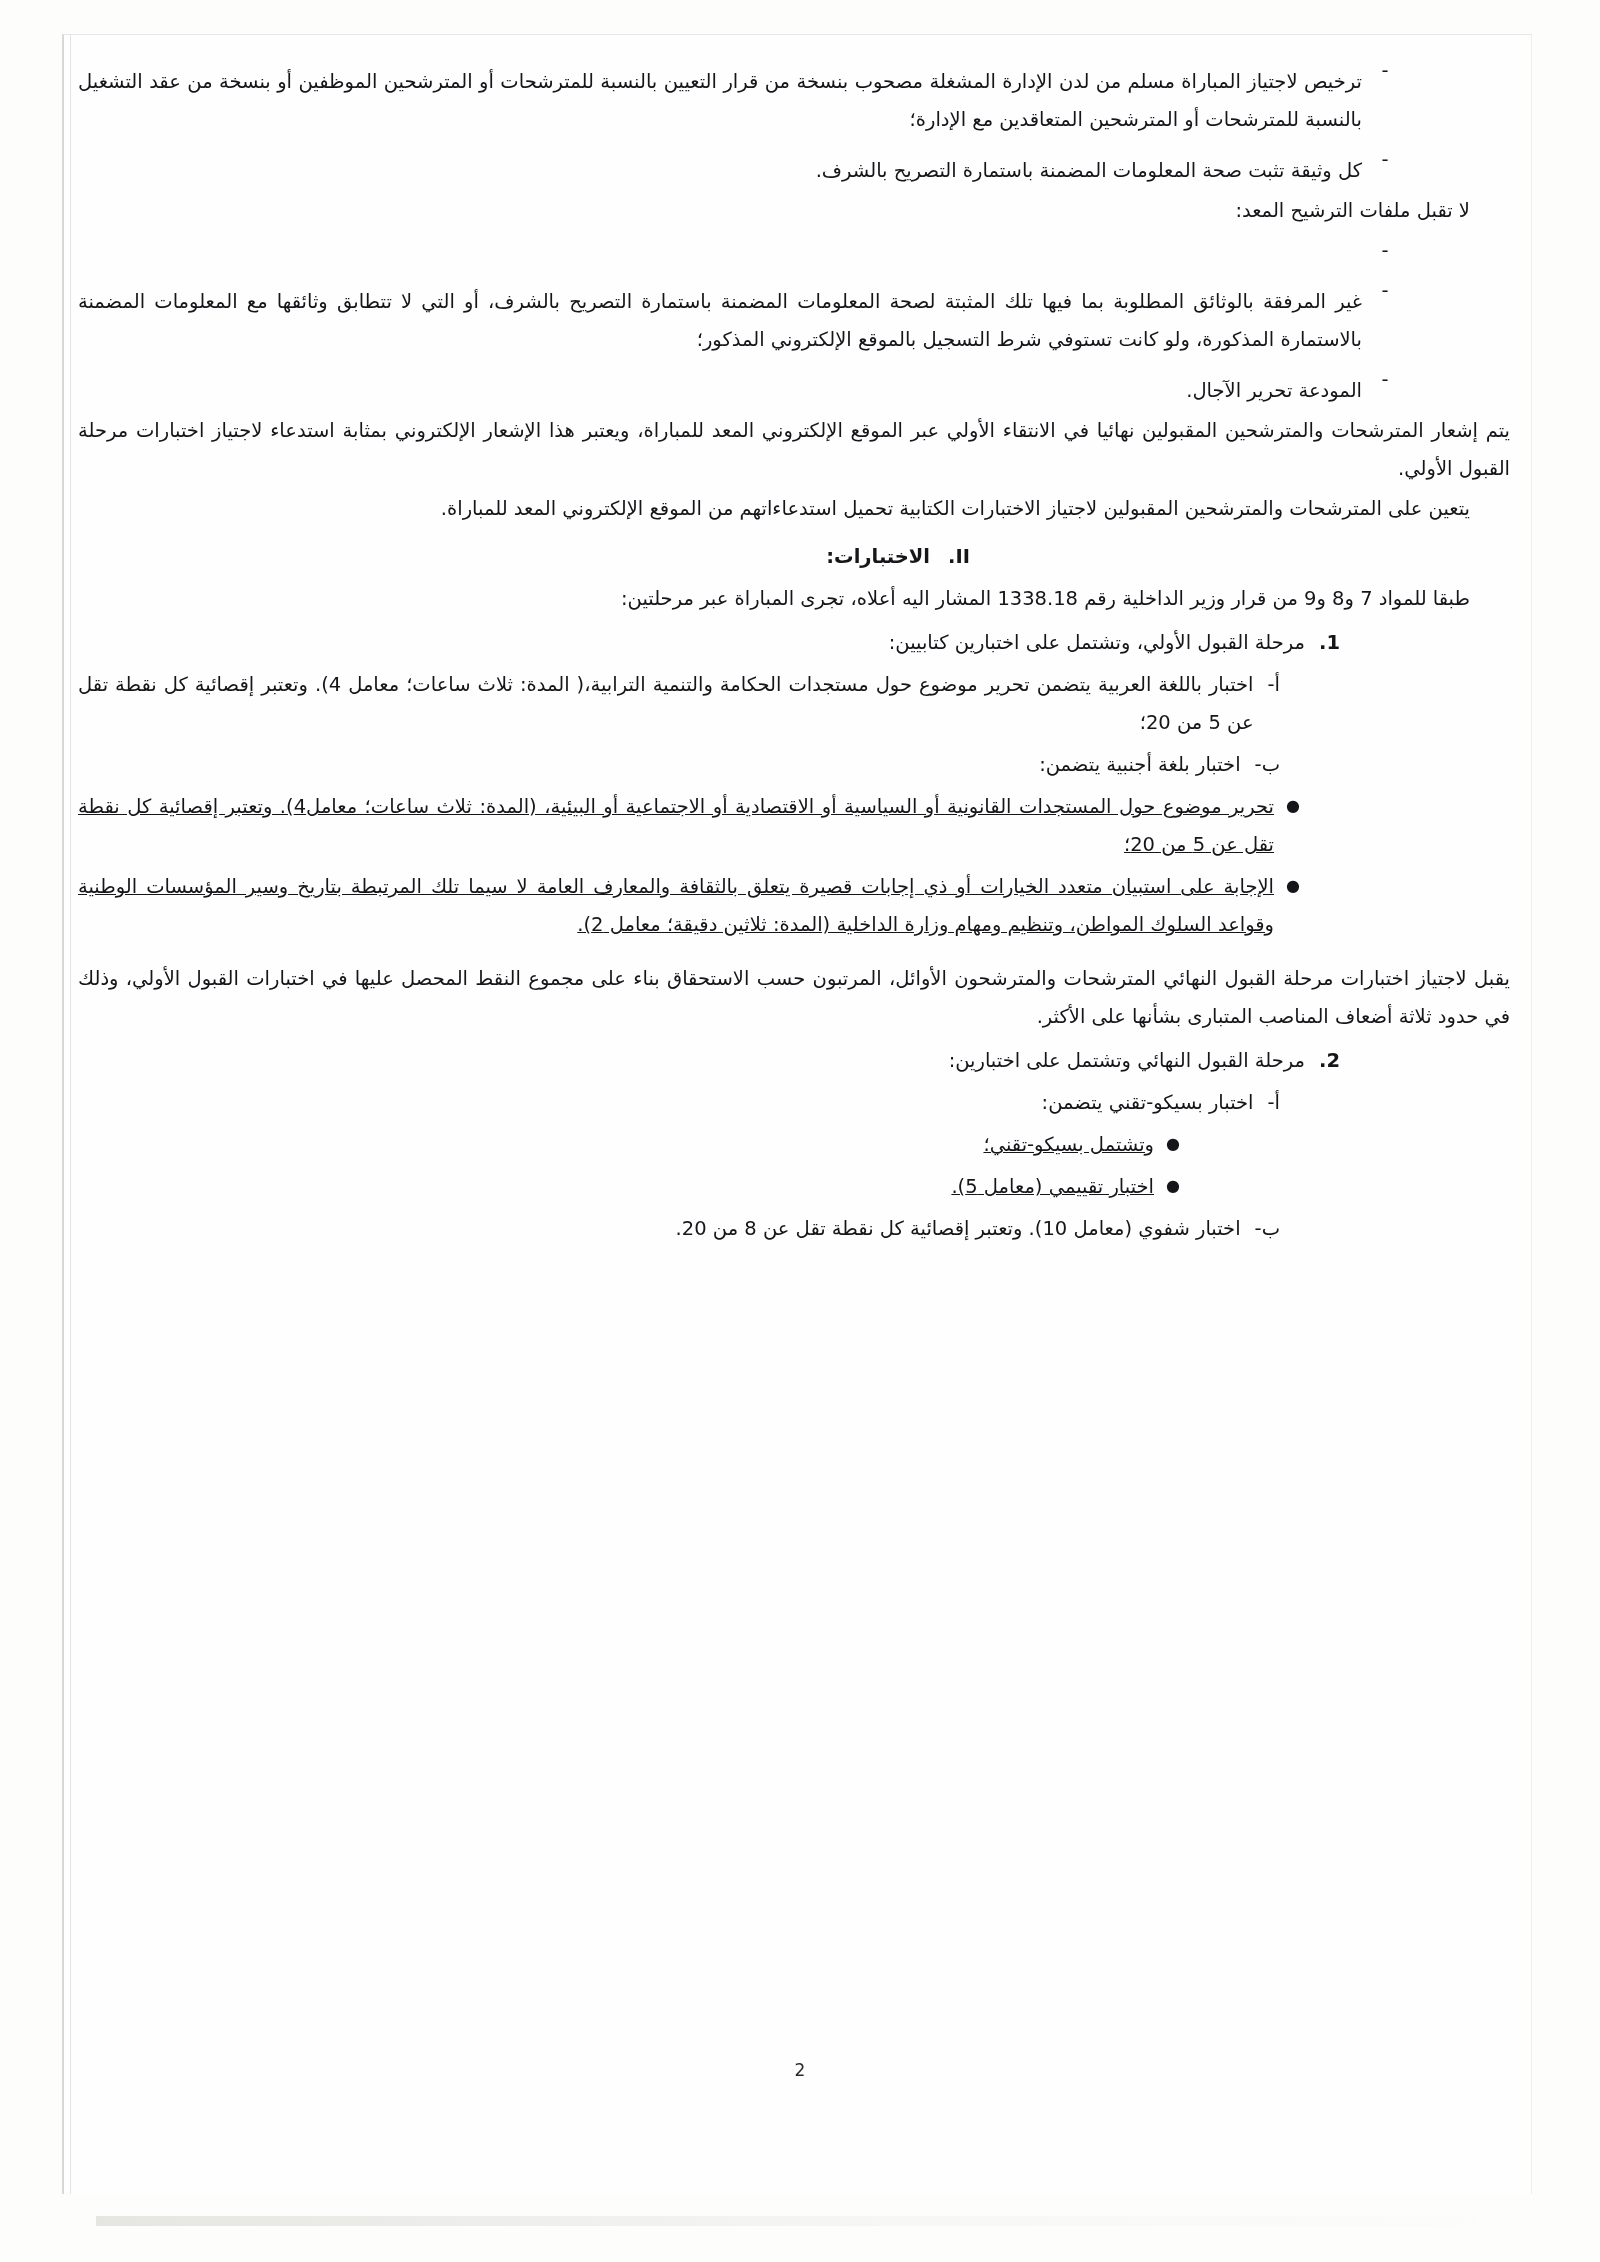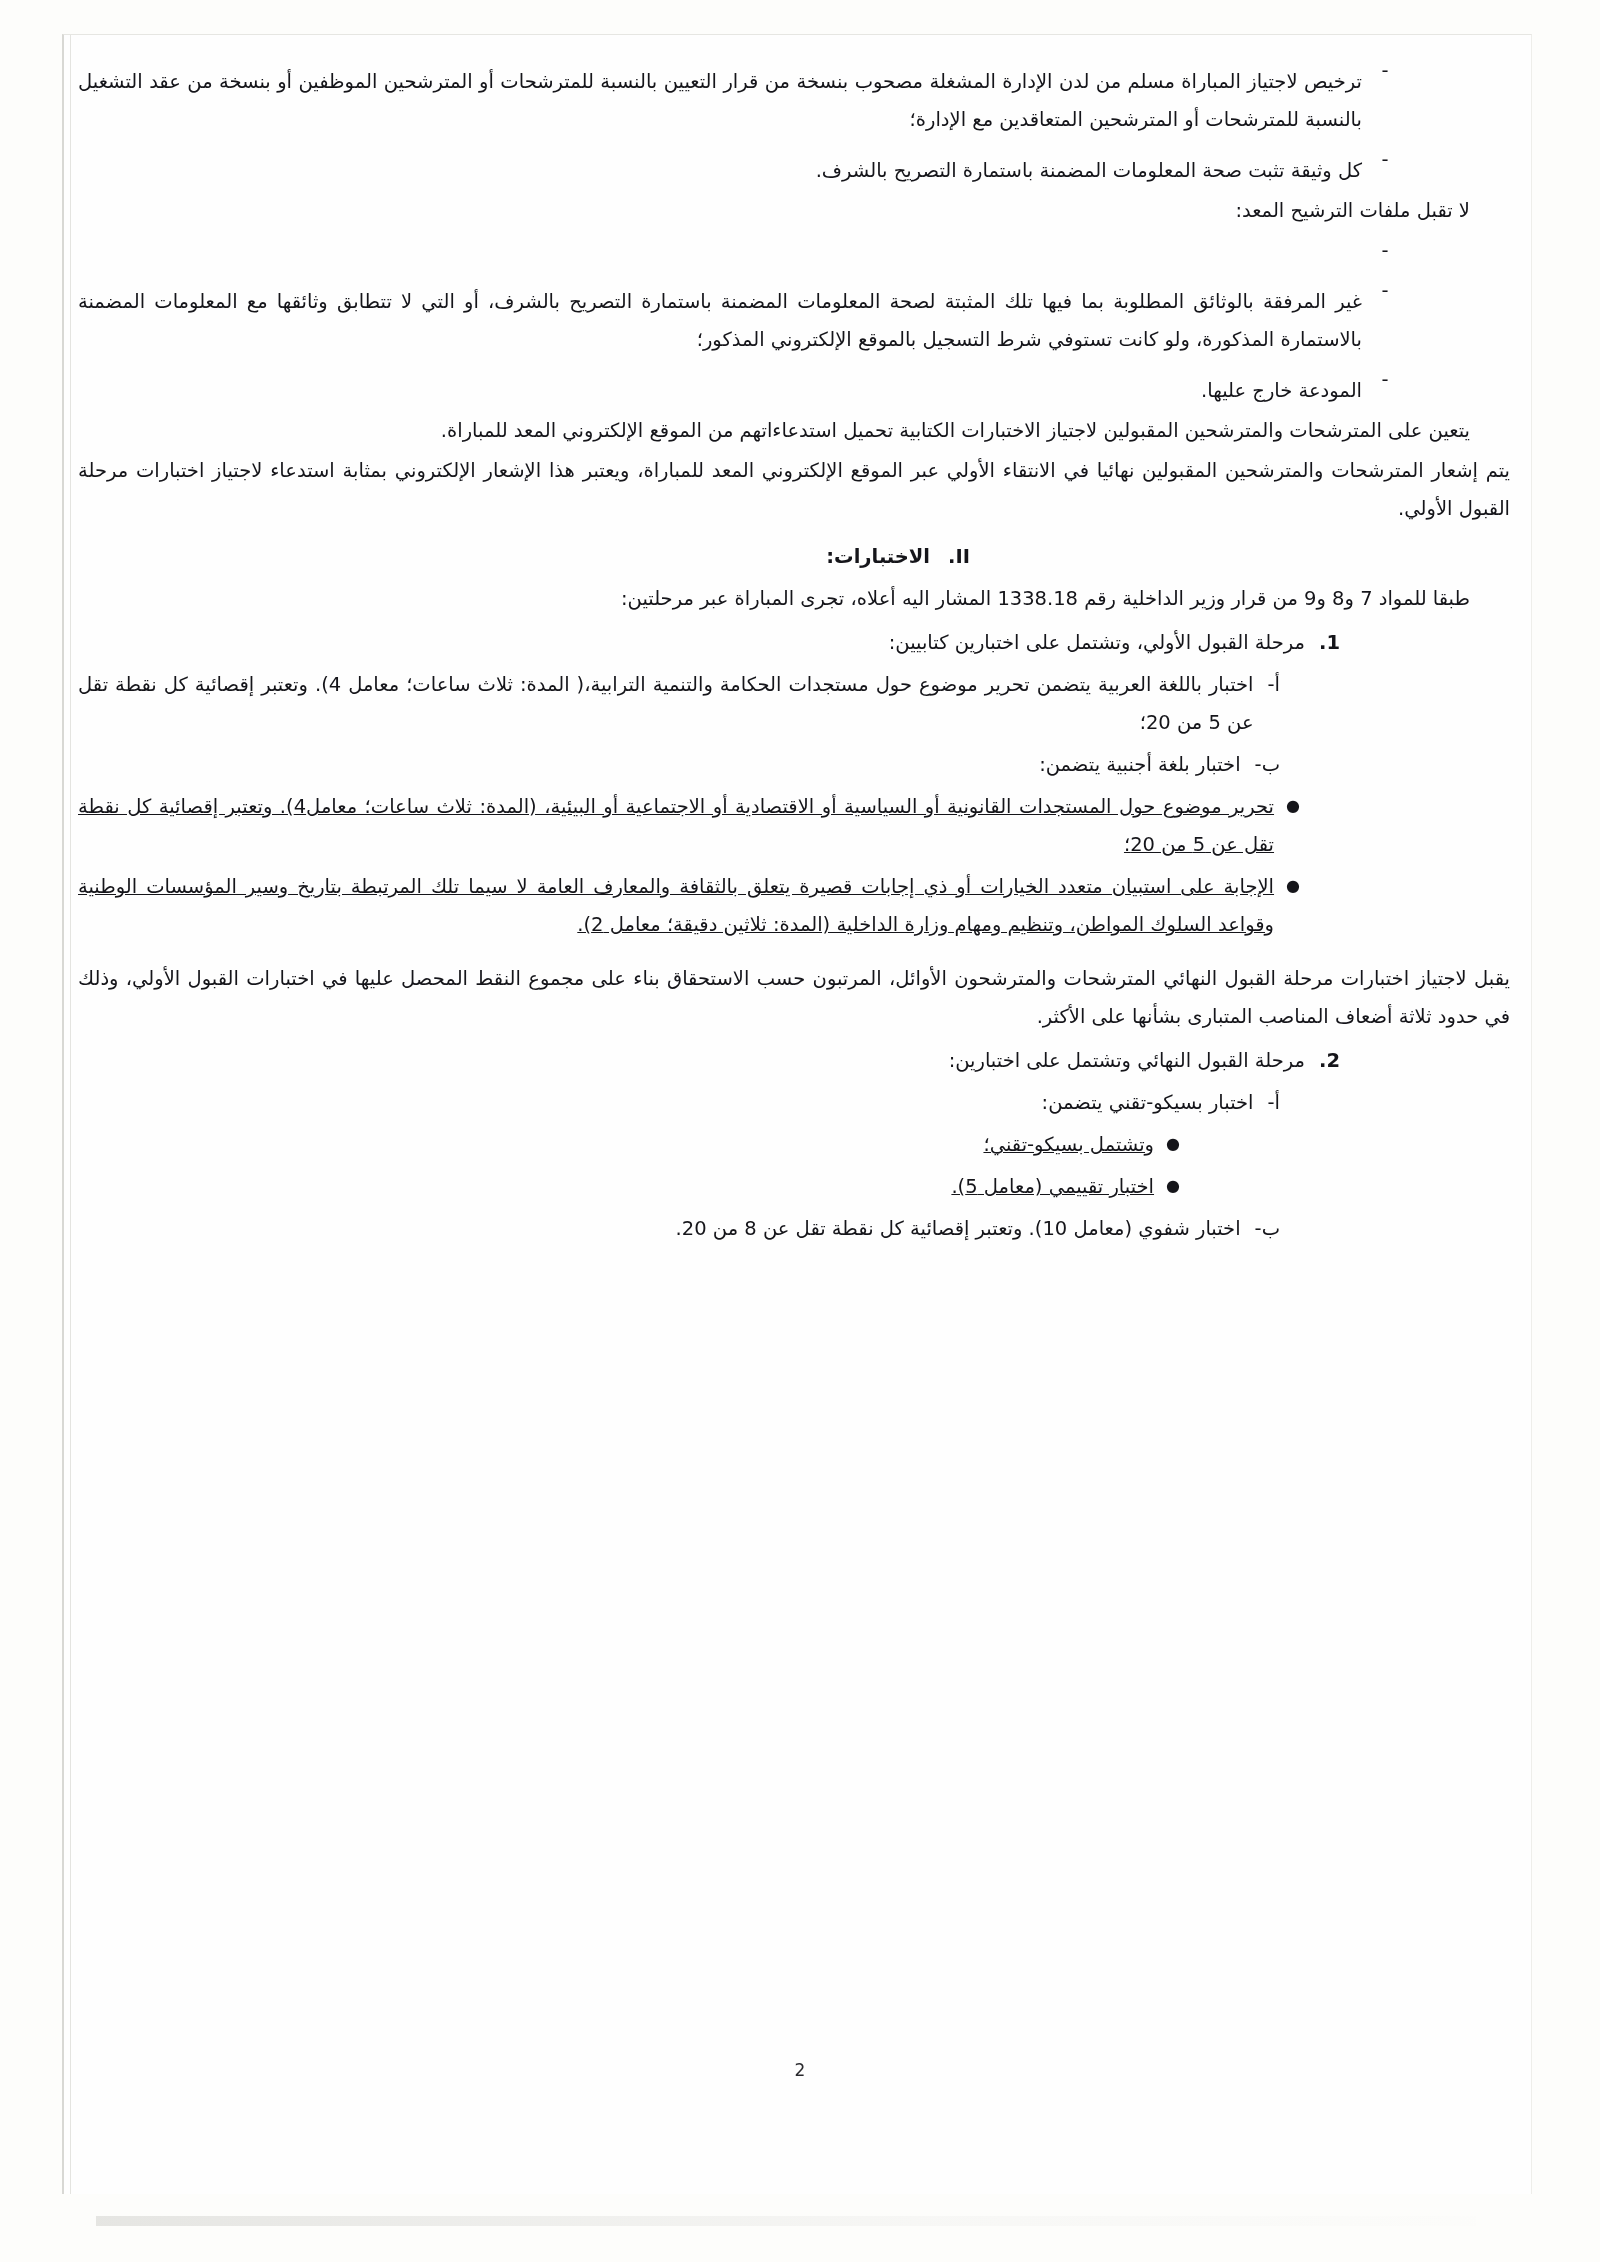--- a/index.html
+++ b/index.html
@@ -183,26 +183,26 @@
       <span class="marker">-</span>
     </div>
 
     <div class="dash-item">
       <span class="marker">-</span>
       <span class="body">غير المرفقة بالوثائق المطلوبة بما فيها تلك المثبتة لصحة المعلومات المضمنة باستمارة التصريح بالشرف، أو التي لا تتطابق وثائقها مع المعلومات المضمنة بالاستمارة المذكورة، ولو كانت تستوفي شرط التسجيل بالموقع الإلكتروني المذكور؛</span>
     </div>
 
     <div class="dash-item">
       <span class="marker">-</span>
-      <span class="body">المودعة خارج عليها.</span>
-    </div>
+      <span class="body">المودعة تحرير الآجال.</span>
+    </div>
+
+    <div class="plain">يتم إشعار المترشحات والمترشحين المقبولين نهائيا في الانتقاء الأولي عبر الموقع الإلكتروني المعد للمباراة، ويعتبر هذا الإشعار الإلكتروني بمثابة استدعاء لاجتياز اختبارات مرحلة القبول الأولي.</div>
 
     <div class="plain indent-1">يتعين على المترشحات والمترشحين المقبولين لاجتياز الاختبارات الكتابية تحميل استدعاءاتهم من الموقع الإلكتروني المعد للمباراة.</div>
-
-    <div class="plain">يتم إشعار المترشحات والمترشحين المقبولين نهائيا في الانتقاء الأولي عبر الموقع الإلكتروني المعد للمباراة، ويعتبر هذا الإشعار الإلكتروني بمثابة استدعاء لاجتياز اختبارات مرحلة القبول الأولي.</div>
 
     <div class="section-head">
       <span class="num">II.</span>
       <span class="title">الاختبارات:</span>
     </div>
 
     <div class="plain indent-1">طبقا للمواد 7 و8 و9 من قرار وزير الداخلية رقم 1338.18 المشار اليه أعلاه، تجرى المباراة عبر مرحلتين:</div>
 
     <div class="num-item">
       <span class="marker">1.</span>

